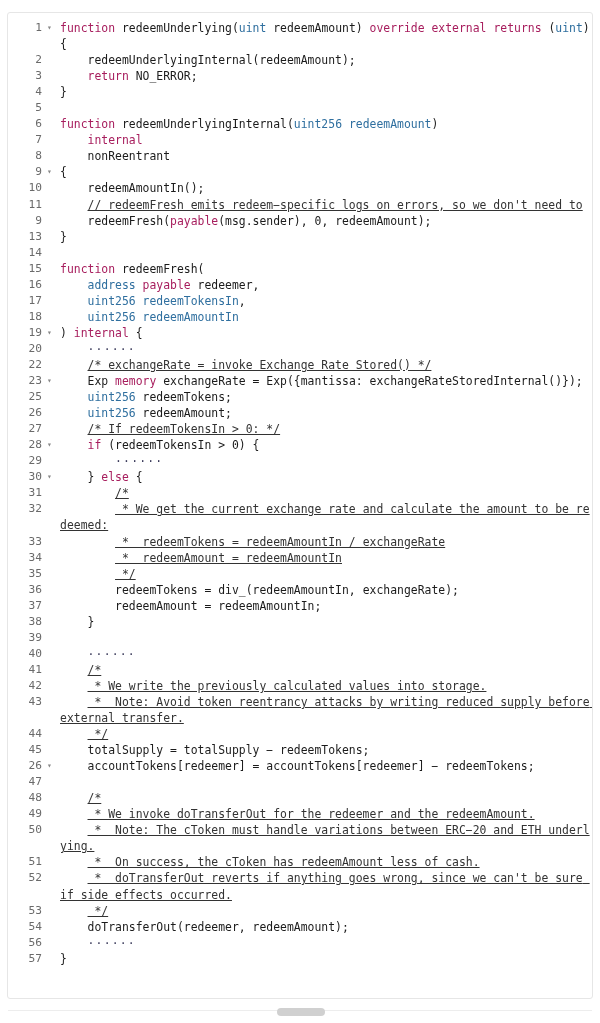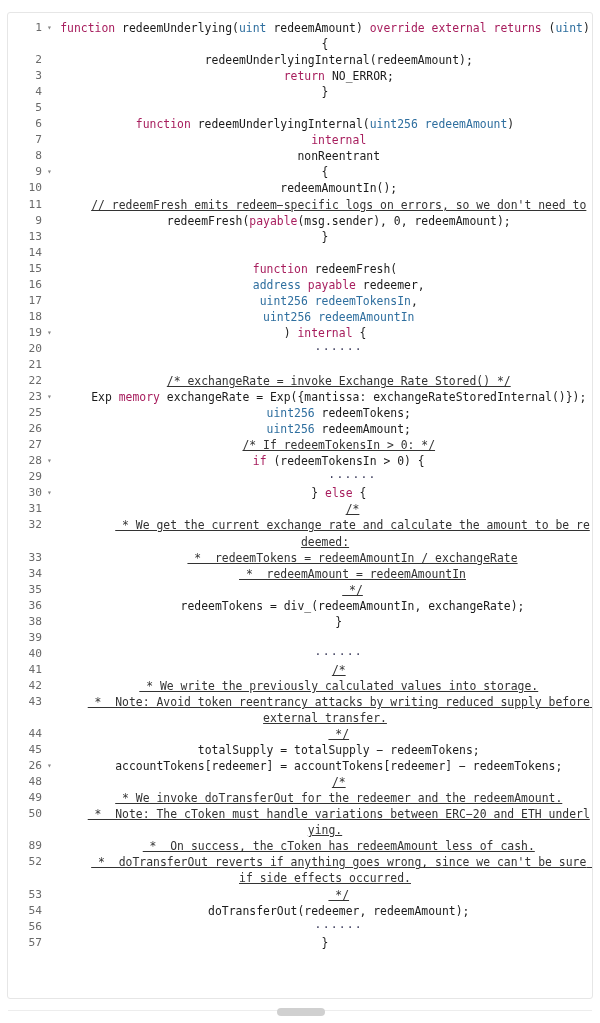--- a/index.html
+++ b/index.html
@@ -54,21 +54,20 @@
   }
   .fold.empty { color: transparent; }
   .code {
     flex: 1 1 auto;
     white-space: pre-wrap;
     word-break: break-all;
     color: #1b1b1b;
     padding-left: 4px;
     padding-right: 2px;
     letter-spacing: 0.02px;
-    text-align: center;
   }
   .kw  { color: #a71d5d; }
   .typ { color: #2f6f9f; }
   .num { color: #1b1b1b; }
   .cmt { color: #333333; text-decoration: underline; }
   .dots { color: #3c3c5c; letter-spacing: 1.2px; }
 
   #scrollbar-track {
     position: absolute;
     left: 8px;
@@ -186,156 +185,161 @@
         <div class="gutter">19</div>
         <div class="fold">▾</div>
         <div class="code">) <span class="kw">internal</span> {</div>
       </div>
       <div class="row">
         <div class="gutter">20</div>
         <div class="fold empty">▾</div>
         <div class="code">    <span class="dots">······</span></div>
       </div>
       <div class="row">
-        <div class="gutter">21</div>
+        <div class="gutter">22</div>
+        <div class="fold empty">▾</div>
+        <div class="code">    <span class="cmt">/* exchangeRate = invoke Exchange Rate Stored() */</span></div>
+      </div>
+      <div class="row">
+        <div class="gutter">23</div>
+        <div class="fold">▾</div>
+        <div class="code">    Exp <span class="kw">memory</span> exchangeRate = Exp({mantissa: exchangeRateStoredInternal()});</div>
+      </div>
+      <div class="row">
+        <div class="gutter">25</div>
+        <div class="fold empty">▾</div>
+        <div class="code">    <span class="typ">uint256</span> redeemTokens;</div>
+      </div>
+      <div class="row">
+        <div class="gutter">26</div>
+        <div class="fold empty">▾</div>
+        <div class="code">    <span class="typ">uint256</span> redeemAmount;</div>
+      </div>
+      <div class="row">
+        <div class="gutter">27</div>
+        <div class="fold empty">▾</div>
+        <div class="code">    <span class="cmt">/* If redeemTokensIn &gt; 0: */</span></div>
+      </div>
+      <div class="row">
+        <div class="gutter">28</div>
+        <div class="fold">▾</div>
+        <div class="code">    <span class="kw">if</span> (redeemTokensIn &gt; <span class="num">0</span>) {</div>
+      </div>
+      <div class="row">
+        <div class="gutter">29</div>
+        <div class="fold empty">▾</div>
+        <div class="code">        <span class="dots">······</span></div>
+      </div>
+      <div class="row">
+        <div class="gutter">30</div>
+        <div class="fold">▾</div>
+        <div class="code">    } <span class="kw">else</span> {</div>
+      </div>
+      <div class="row">
+        <div class="gutter">31</div>
+        <div class="fold empty">▾</div>
+        <div class="code">        <span class="cmt">/*</span></div>
+      </div>
+      <div class="row">
+        <div class="gutter">32</div>
+        <div class="fold empty">▾</div>
+        <div class="code">        <span class="cmt">&nbsp;* We get the current exchange rate and calculate the amount to be redeemed:</span></div>
+      </div>
+      <div class="row">
+        <div class="gutter">33</div>
+        <div class="fold empty">▾</div>
+        <div class="code">        <span class="cmt">&nbsp;*  redeemTokens = redeemAmountIn / exchangeRate</span></div>
+      </div>
+      <div class="row">
+        <div class="gutter">34</div>
+        <div class="fold empty">▾</div>
+        <div class="code">        <span class="cmt">&nbsp;*  redeemAmount = redeemAmountIn</span></div>
+      </div>
+      <div class="row">
+        <div class="gutter">35</div>
+        <div class="fold empty">▾</div>
+        <div class="code">        <span class="cmt">&nbsp;*/</span></div>
+      </div>
+      <div class="row">
+        <div class="gutter">36</div>
+        <div class="fold empty">▾</div>
+        <div class="code">        redeemTokens = div_(redeemAmountIn, exchangeRate);</div>
+      </div>
+      <div class="row">
+        <div class="gutter">37</div>
+        <div class="fold empty">▾</div>
+        <div class="code">        redeemAmount = redeemAmountIn;</div>
+      </div>
+      <div class="row">
+        <div class="gutter">38</div>
+        <div class="fold empty">▾</div>
+        <div class="code">    }</div>
+      </div>
+      <div class="row">
+        <div class="gutter">39</div>
         <div class="fold empty">▾</div>
         <div class="code">&nbsp;</div>
       </div>
       <div class="row">
-        <div class="gutter">22</div>
-        <div class="fold empty">▾</div>
-        <div class="code">    <span class="cmt">/* exchangeRate = invoke Exchange Rate Stored() */</span></div>
-      </div>
-      <div class="row">
-        <div class="gutter">23</div>
-        <div class="fold">▾</div>
-        <div class="code">    Exp <span class="kw">memory</span> exchangeRate = Exp({mantissa: exchangeRateStoredInternal()});</div>
-      </div>
-      <div class="row">
-        <div class="gutter">25</div>
-        <div class="fold empty">▾</div>
-        <div class="code">    <span class="typ">uint256</span> redeemTokens;</div>
+        <div class="gutter">40</div>
+        <div class="fold empty">▾</div>
+        <div class="code">    <span class="dots">······</span></div>
+      </div>
+      <div class="row">
+        <div class="gutter">41</div>
+        <div class="fold empty">▾</div>
+        <div class="code">    <span class="cmt">/*</span></div>
+      </div>
+      <div class="row">
+        <div class="gutter">42</div>
+        <div class="fold empty">▾</div>
+        <div class="code">    <span class="cmt">&nbsp;* We write the previously calculated values into storage.</span></div>
+      </div>
+      <div class="row">
+        <div class="gutter">43</div>
+        <div class="fold empty">▾</div>
+        <div class="code">    <span class="cmt">&nbsp;*  Note: Avoid token reentrancy attacks by writing reduced supply before external transfer.</span></div>
+      </div>
+      <div class="row">
+        <div class="gutter">44</div>
+        <div class="fold empty">▾</div>
+        <div class="code">    <span class="cmt">&nbsp;*/</span></div>
+      </div>
+      <div class="row">
+        <div class="gutter">45</div>
+        <div class="fold empty">▾</div>
+        <div class="code">    totalSupply = totalSupply − redeemTokens;</div>
       </div>
       <div class="row">
         <div class="gutter">26</div>
-        <div class="fold empty">▾</div>
-        <div class="code">    <span class="typ">uint256</span> redeemAmount;</div>
-      </div>
-      <div class="row">
-        <div class="gutter">27</div>
-        <div class="fold empty">▾</div>
-        <div class="code">    <span class="cmt">/* If redeemTokensIn &gt; 0: */</span></div>
-      </div>
-      <div class="row">
-        <div class="gutter">28</div>
-        <div class="fold">▾</div>
-        <div class="code">    <span class="kw">if</span> (redeemTokensIn &gt; <span class="num">0</span>) {</div>
-      </div>
-      <div class="row">
-        <div class="gutter">29</div>
-        <div class="fold empty">▾</div>
-        <div class="code">        <span class="dots">······</span></div>
-      </div>
-      <div class="row">
-        <div class="gutter">30</div>
-        <div class="fold">▾</div>
-        <div class="code">    } <span class="kw">else</span> {</div>
-      </div>
-      <div class="row">
-        <div class="gutter">31</div>
-        <div class="fold empty">▾</div>
-        <div class="code">        <span class="cmt">/*</span></div>
-      </div>
-      <div class="row">
-        <div class="gutter">32</div>
-        <div class="fold empty">▾</div>
-        <div class="code">        <span class="cmt">&nbsp;* We get the current exchange rate and calculate the amount to be redeemed:</span></div>
-      </div>
-      <div class="row">
-        <div class="gutter">33</div>
-        <div class="fold empty">▾</div>
-        <div class="code">        <span class="cmt">&nbsp;*  redeemTokens = redeemAmountIn / exchangeRate</span></div>
-      </div>
-      <div class="row">
-        <div class="gutter">34</div>
-        <div class="fold empty">▾</div>
-        <div class="code">        <span class="cmt">&nbsp;*  redeemAmount = redeemAmountIn</span></div>
-      </div>
-      <div class="row">
-        <div class="gutter">35</div>
-        <div class="fold empty">▾</div>
-        <div class="code">        <span class="cmt">&nbsp;*/</span></div>
-      </div>
-      <div class="row">
-        <div class="gutter">36</div>
-        <div class="fold empty">▾</div>
-        <div class="code">        redeemTokens = div_(redeemAmountIn, exchangeRate);</div>
-      </div>
-      <div class="row">
-        <div class="gutter">38</div>
-        <div class="fold empty">▾</div>
-        <div class="code">    }</div>
-      </div>
-      <div class="row">
-        <div class="gutter">39</div>
+        <div class="fold">▾</div>
+        <div class="code">    accountTokens[redeemer] = accountTokens[redeemer] − redeemTokens;</div>
+      </div>
+      <div class="row">
+        <div class="gutter">47</div>
         <div class="fold empty">▾</div>
         <div class="code">&nbsp;</div>
       </div>
       <div class="row">
-        <div class="gutter">40</div>
-        <div class="fold empty">▾</div>
-        <div class="code">    <span class="dots">······</span></div>
-      </div>
-      <div class="row">
-        <div class="gutter">41</div>
+        <div class="gutter">48</div>
         <div class="fold empty">▾</div>
         <div class="code">    <span class="cmt">/*</span></div>
       </div>
       <div class="row">
-        <div class="gutter">42</div>
-        <div class="fold empty">▾</div>
-        <div class="code">    <span class="cmt">&nbsp;* We write the previously calculated values into storage.</span></div>
-      </div>
-      <div class="row">
-        <div class="gutter">43</div>
-        <div class="fold empty">▾</div>
-        <div class="code">    <span class="cmt">&nbsp;*  Note: Avoid token reentrancy attacks by writing reduced supply before external transfer.</span></div>
-      </div>
-      <div class="row">
-        <div class="gutter">44</div>
-        <div class="fold empty">▾</div>
-        <div class="code">    <span class="cmt">&nbsp;*/</span></div>
-      </div>
-      <div class="row">
-        <div class="gutter">45</div>
-        <div class="fold empty">▾</div>
-        <div class="code">    totalSupply = totalSupply − redeemTokens;</div>
-      </div>
-      <div class="row">
-        <div class="gutter">26</div>
-        <div class="fold">▾</div>
-        <div class="code">    accountTokens[redeemer] = accountTokens[redeemer] − redeemTokens;</div>
-      </div>
-      <div class="row">
-        <div class="gutter">48</div>
-        <div class="fold empty">▾</div>
-        <div class="code">    <span class="cmt">/*</span></div>
-      </div>
-      <div class="row">
         <div class="gutter">49</div>
         <div class="fold empty">▾</div>
         <div class="code">    <span class="cmt">&nbsp;* We invoke doTransferOut for the redeemer and the redeemAmount.</span></div>
       </div>
       <div class="row">
         <div class="gutter">50</div>
         <div class="fold empty">▾</div>
         <div class="code">    <span class="cmt">&nbsp;*  Note: The cToken must handle variations between ERC−20 and ETH underlying.</span></div>
       </div>
       <div class="row">
-        <div class="gutter">89</div>
+        <div class="gutter">51</div>
         <div class="fold empty">▾</div>
         <div class="code">    <span class="cmt">&nbsp;*  On success, the cToken has redeemAmount less of cash.</span></div>
       </div>
       <div class="row">
         <div class="gutter">52</div>
         <div class="fold empty">▾</div>
         <div class="code">    <span class="cmt">&nbsp;*  doTransferOut reverts if anything goes wrong, since we can't be sure if side effects occurred.</span></div>
       </div>
       <div class="row">
         <div class="gutter">53</div>

